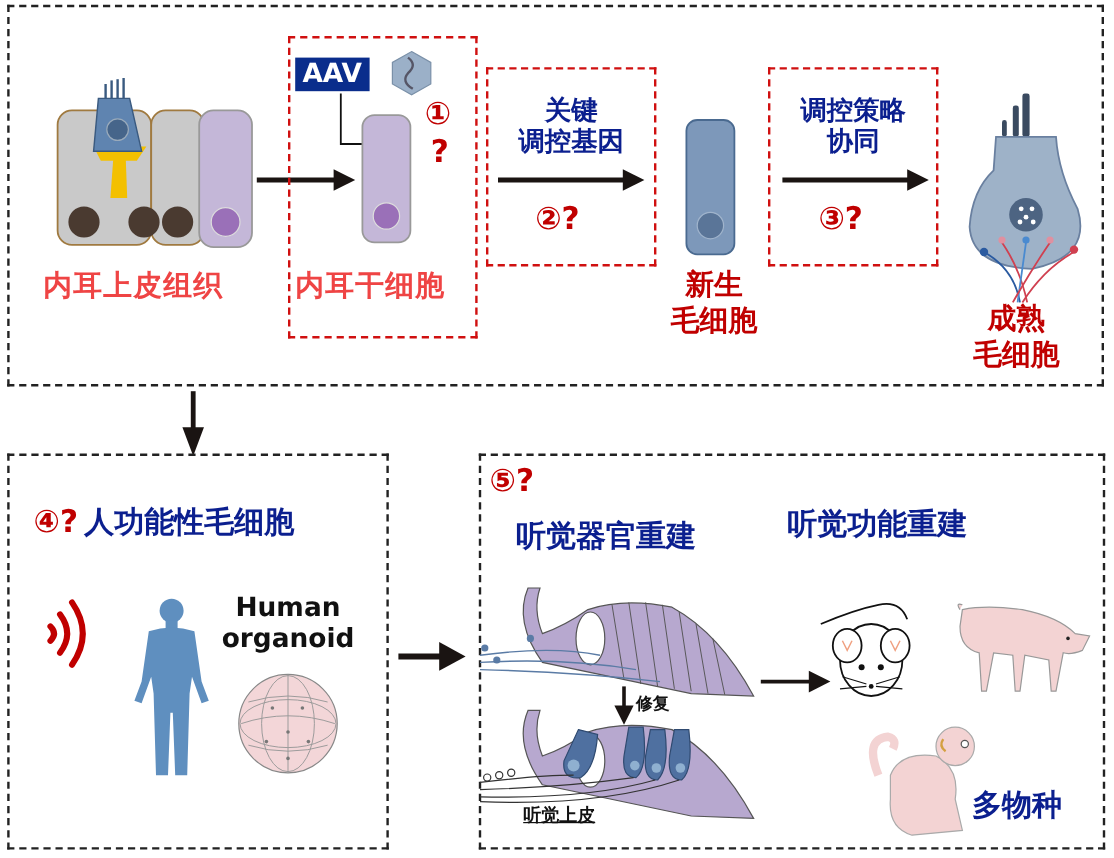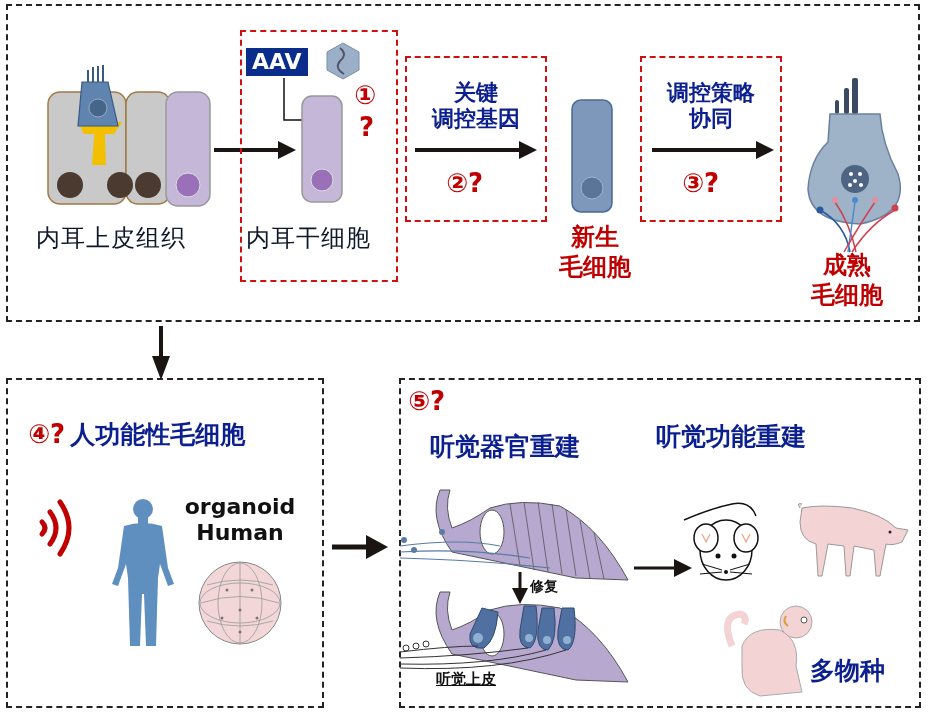--- a/index.html
+++ b/index.html
@@ -1,21 +1,21 @@
 <!DOCTYPE html>
 <html><head>
 <meta charset="utf-8">
 <style>
   html, body { margin: 0; padding: 0; background: #ffffff; }
   body { width: 928px; height: 715px; position: relative; overflow: hidden;
          font-family: "DejaVu Sans", sans-serif; }
   .abs { position: absolute; }
   .dash-black { border: 2px dashed #222; box-sizing: border-box; }
   .dash-red { border: 2px dashed #d01010; box-sizing: border-box; }
-  .lbl-black { font-weight: normal; color: #0f172a; font-size: 24px; letter-spacing: 1px; white-space: nowrap; }
+  .lbl-black { font-weight: bold; color: #ef4444; font-size: 24px; letter-spacing: 1px; white-space: nowrap; }
   .lbl-red { font-weight: bold; color: #c00000; font-size: 24px; line-height: 30px; text-align: center; white-space: nowrap; }
   .lbl-blue { font-weight: bold; color: #0b1f8f; font-size: 22px; line-height: 26px; text-align: center; white-space: nowrap; }
   .lbl-blue-big { font-weight: bold; color: #0b1f8f; font-size: 25px; white-space: nowrap; }
   .circled { font-weight: bold; color: #c00000; font-size: 26px; white-space: nowrap; }
   .aav-box { background: #0a2d8c; color: #fff; font-weight: bold; font-size: 22px;
              padding: 0 6px; line-height: 28px; }
   .eng { font-weight: bold; color: #111; font-size: 22px; line-height: 26px; text-align: center; }
   .small-black { font-weight: bold; color: #111; font-size: 14px; white-space: nowrap; }
   svg { overflow: visible; }
 </style>
@@ -146,22 +146,22 @@
 
 <svg class="abs" style="left:108px; top:498px;" width="70" height="150" viewBox="0 0 70 150">
   <g fill="#5f8fbf">
     <circle cx="35" cy="11" r="10"></circle>
     <rect x="30" y="19" width="10" height="8"></rect>
     <path d="M16 28 Q35 22 54 28 L60 70 L66 86 L60 88 L52 66 L50 80 L48 148 L38 148 L36 96 L34 96 L32 148 L22 148 L20 80 L18 66 L10 88 L4 86 L10 70 Z"></path>
   </g>
 </svg>
 
 <div class="abs eng" style="left:180px; top:494px; width:120px;">
+  <div>Human</div>
   <div>organoid</div>
-  <div>Human</div>
 </div>
 
 <svg class="abs" style="left:197px; top:560px;" width="86" height="86" viewBox="0 0 86 86">
   <circle cx="43" cy="43" r="41" fill="#f3d6d8" stroke="#888" stroke-width="1"></circle>
   <g stroke="#999" stroke-width="0.8" fill="none">
     <ellipse cx="43" cy="43" rx="22" ry="40"></ellipse>
     <ellipse cx="43" cy="43" rx="40" ry="20"></ellipse>
     <path d="M4 43 Q43 30 82 43"></path>
     <path d="M10 25 Q43 15 76 25"></path>
     <path d="M10 61 Q43 71 76 61"></path>

